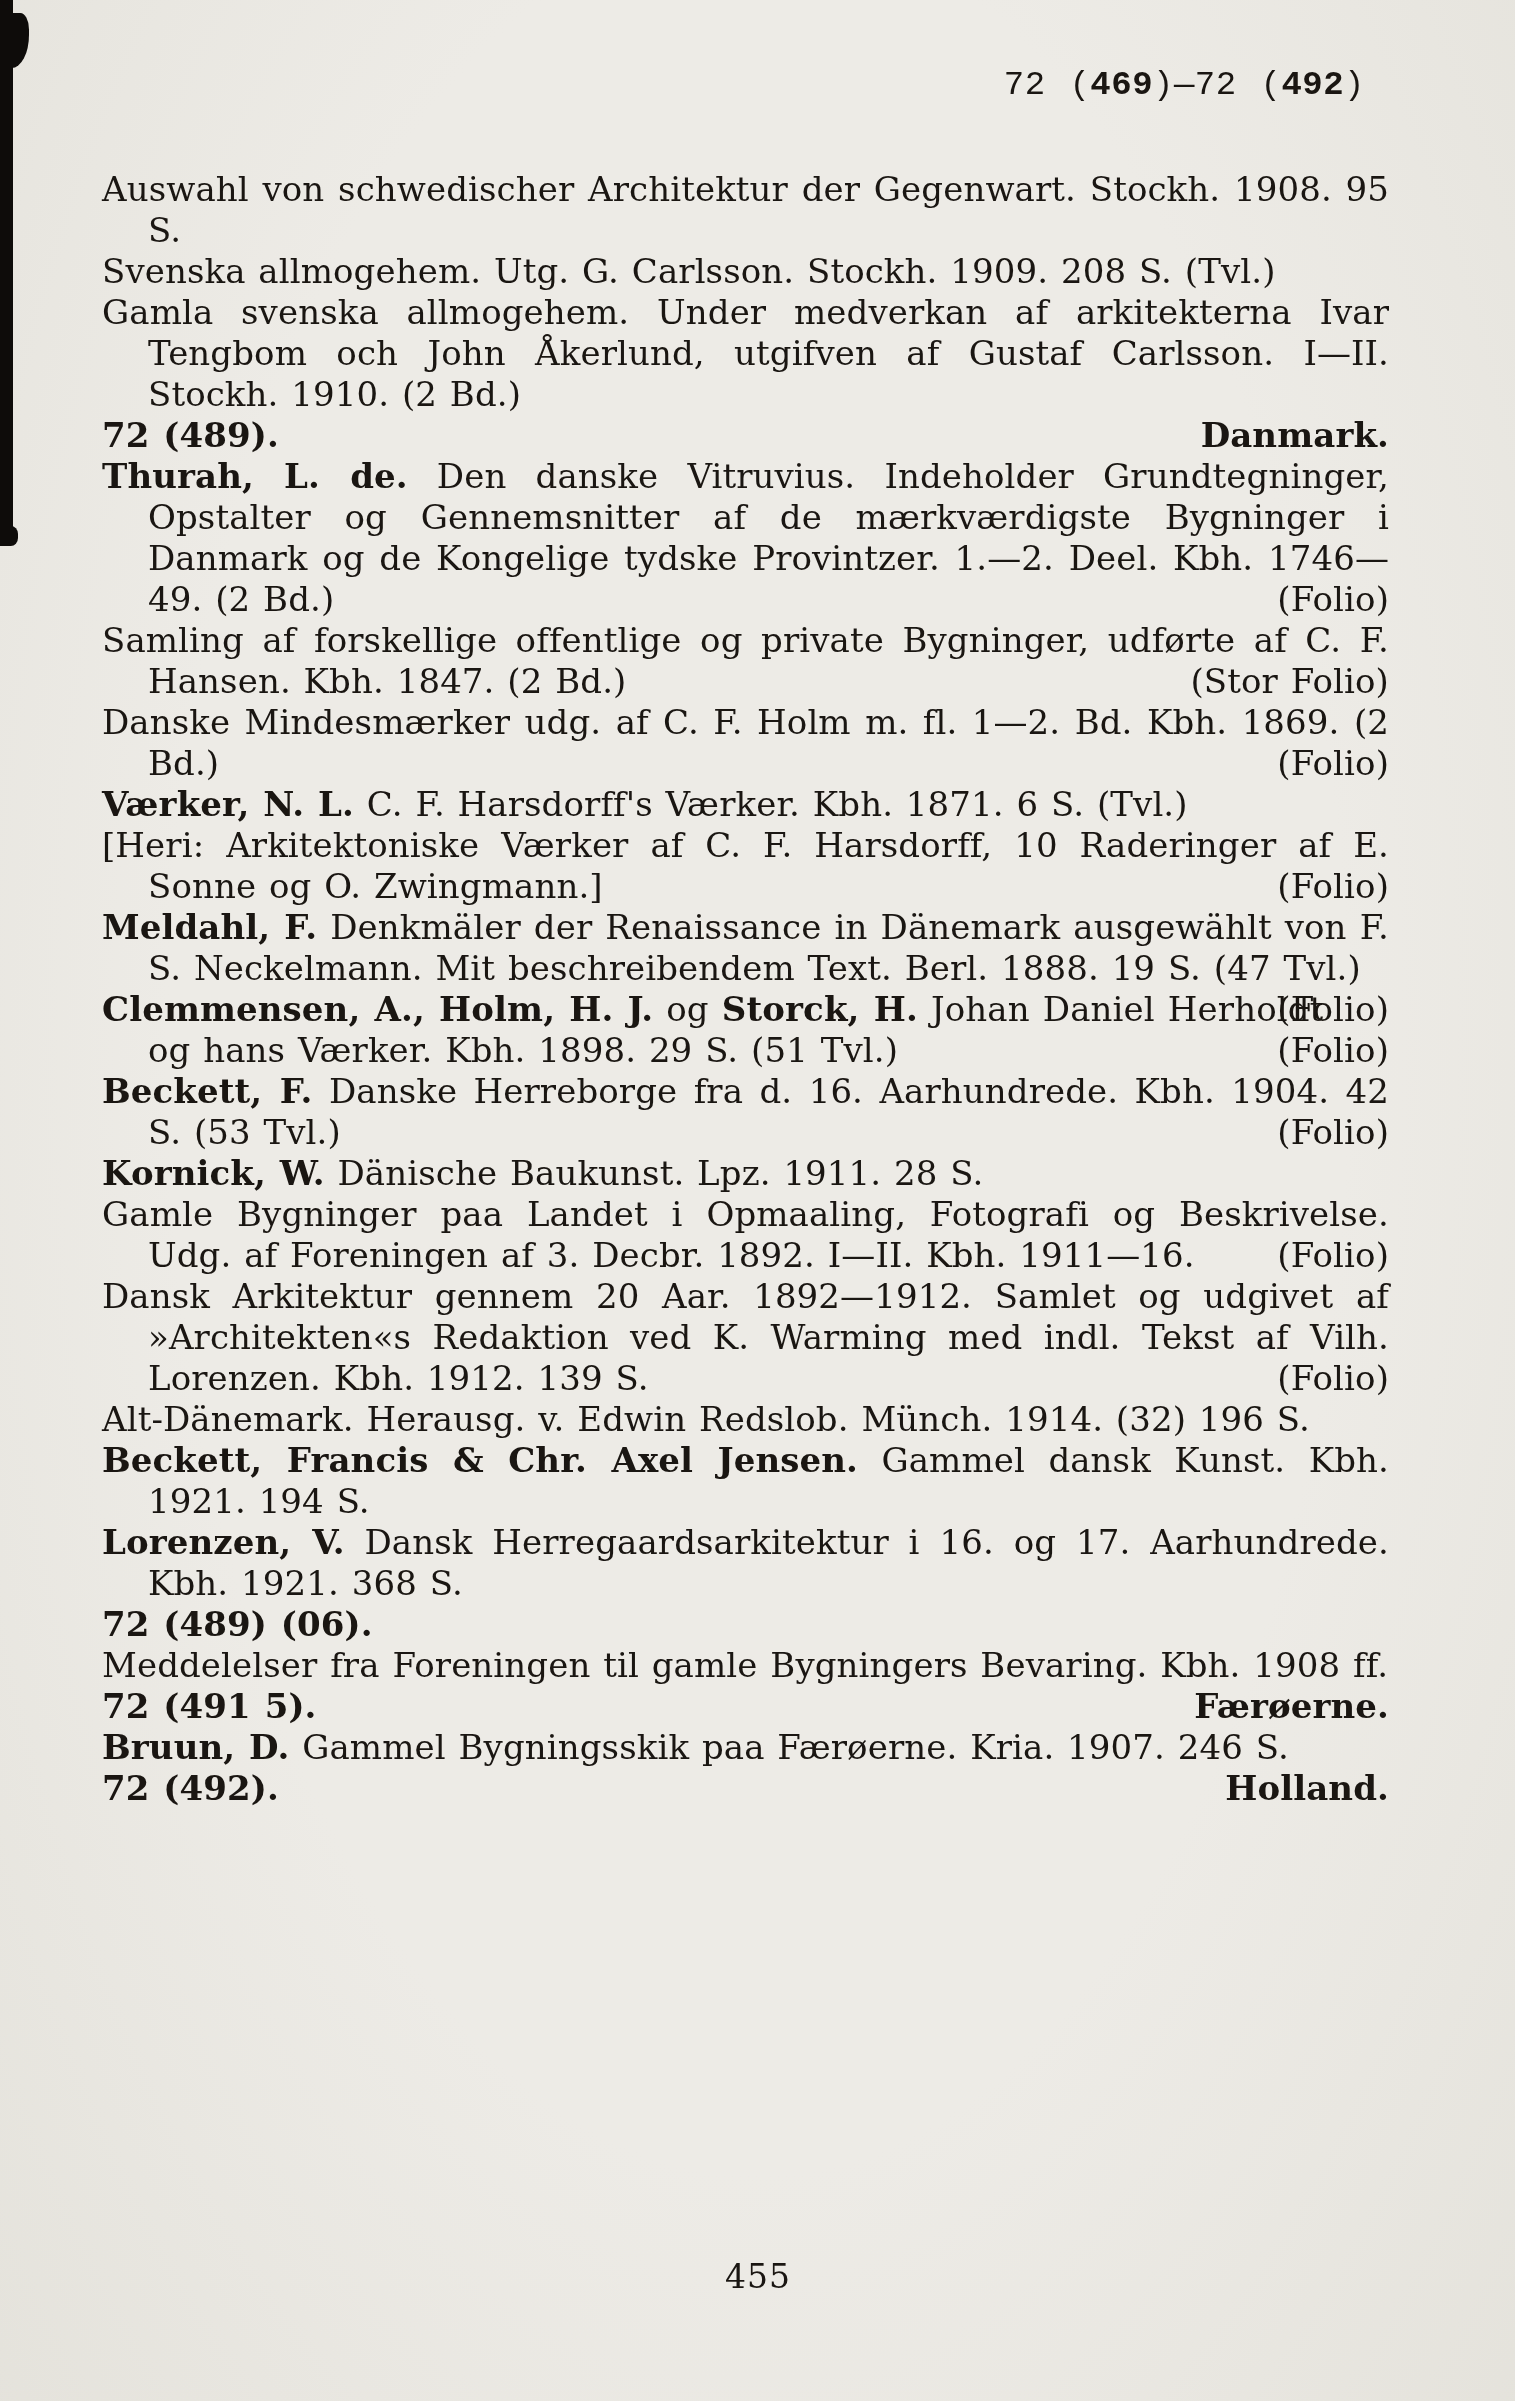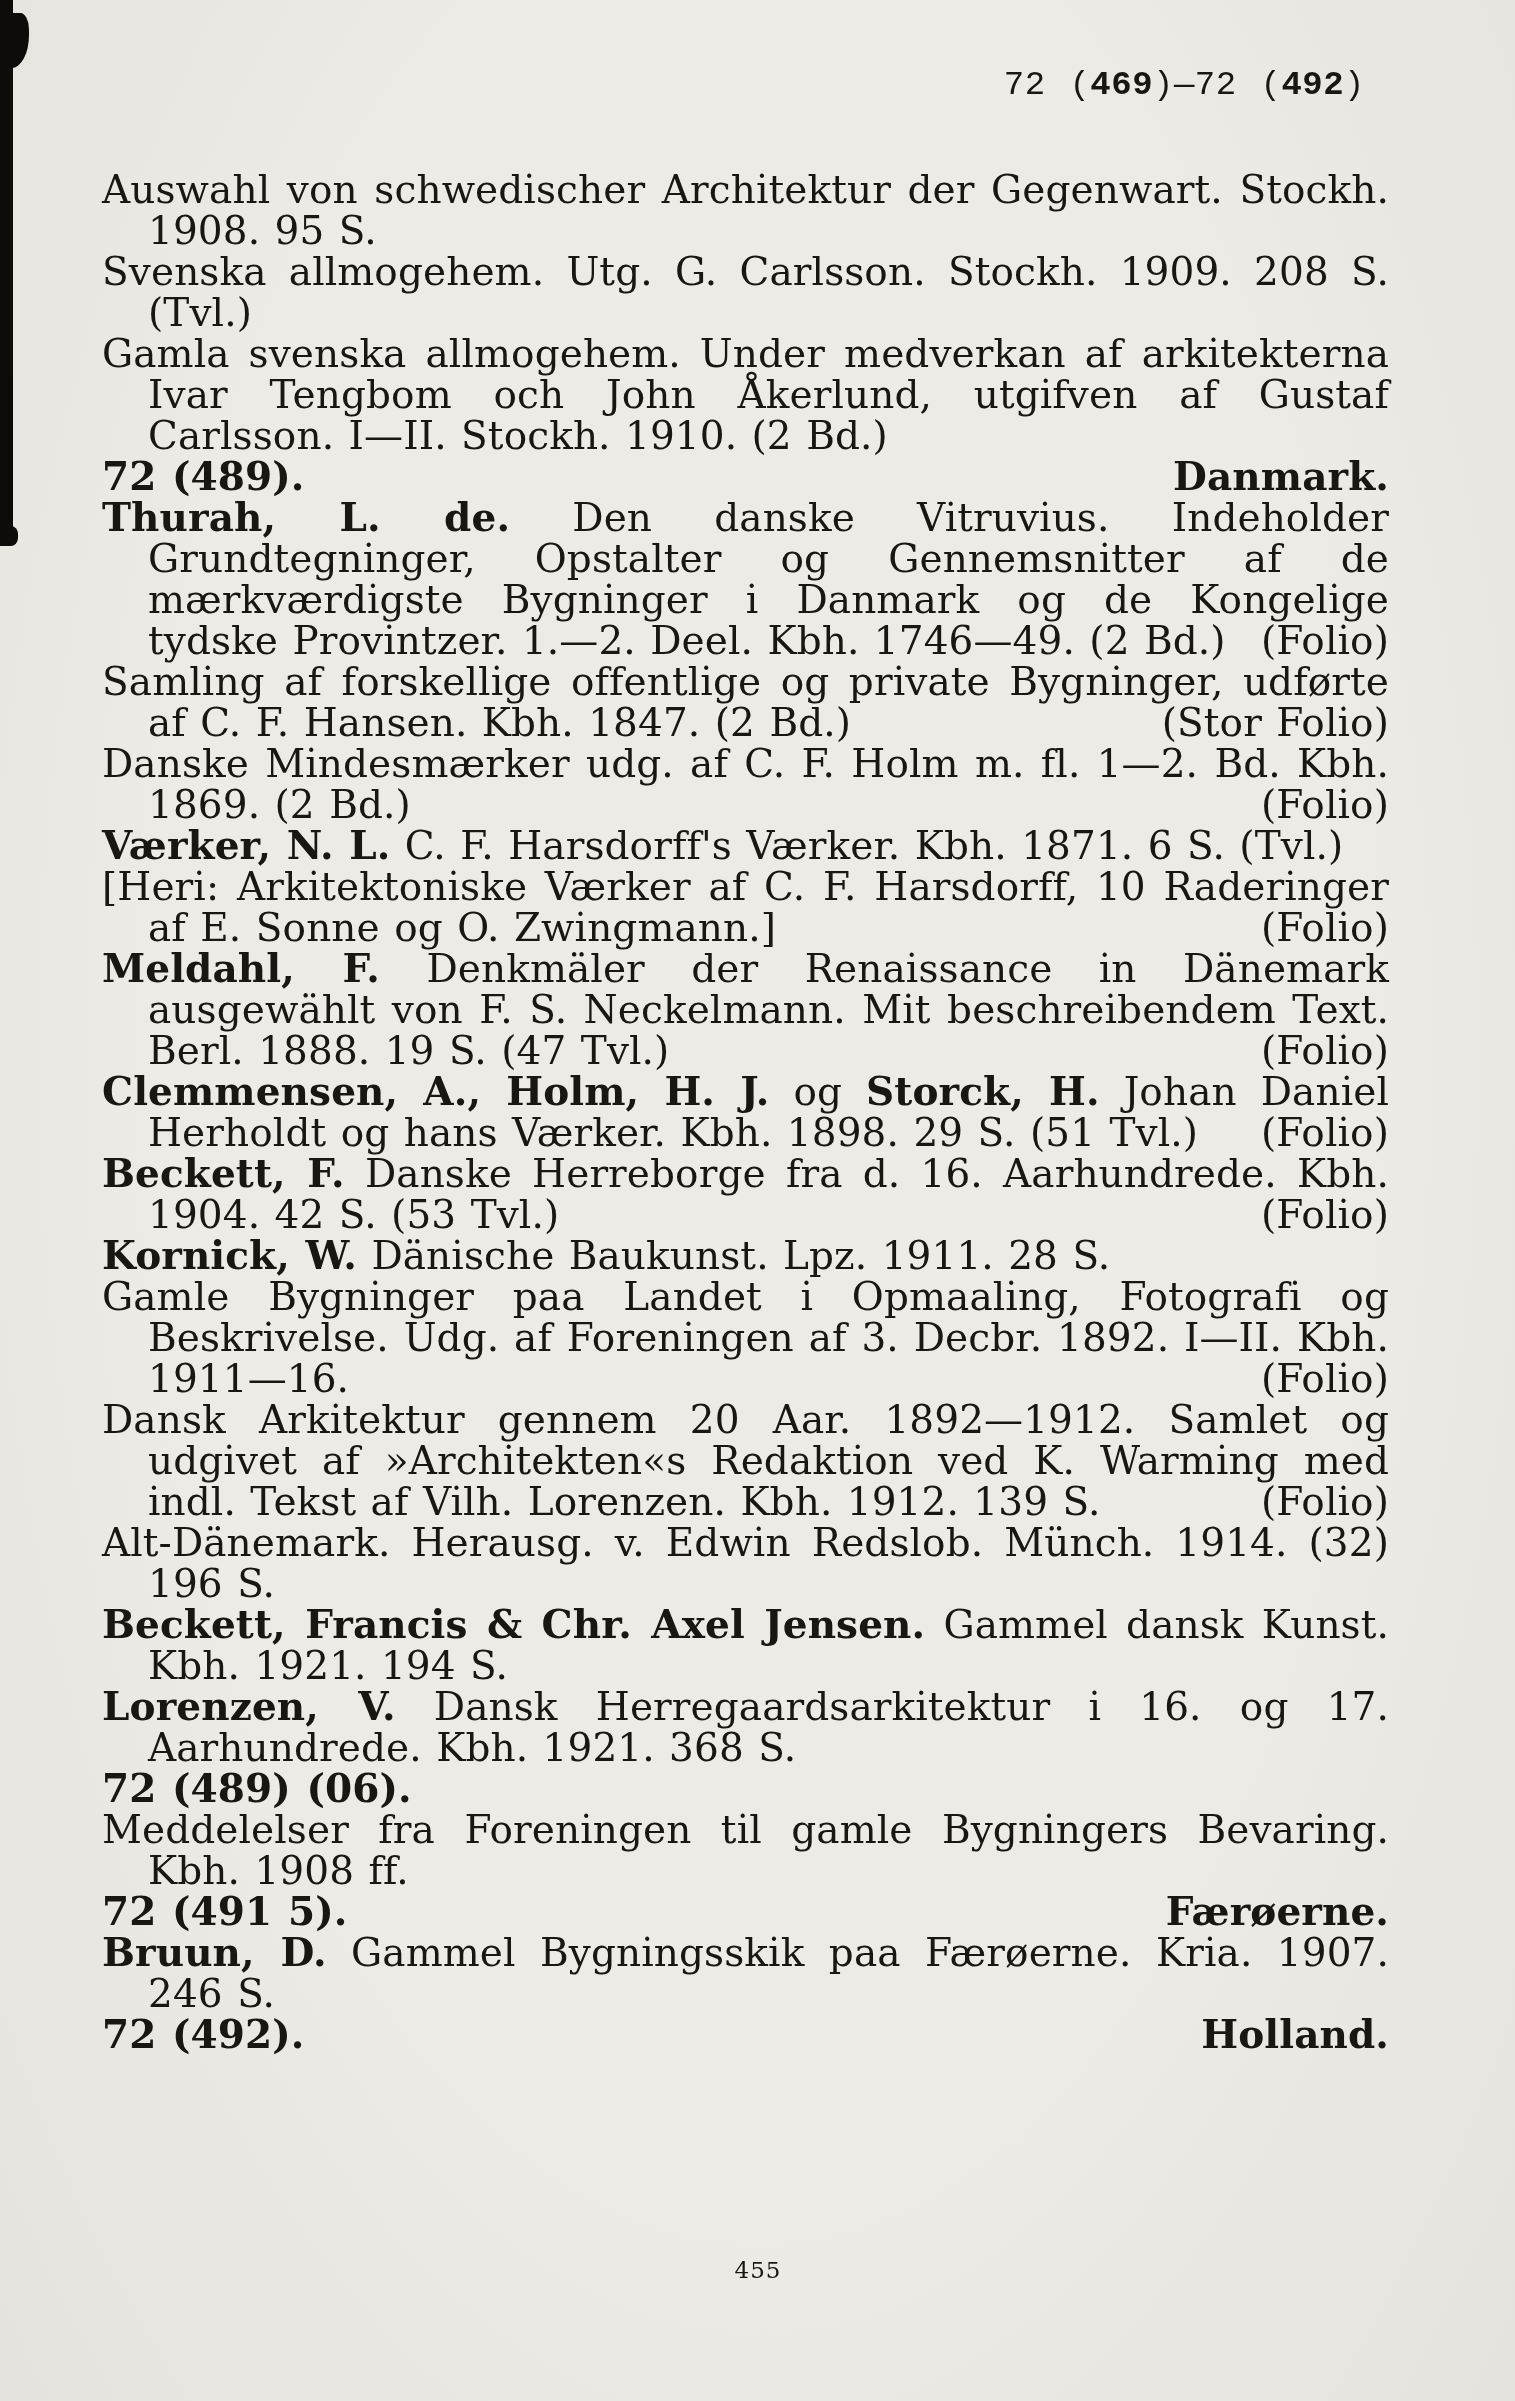--- a/index.html
+++ b/index.html
@@ -60,21 +60,21 @@
     font-family: Liberation Mono, monospace;
   }
   .entry-list {
     position: absolute;
     top: 169px;
     left: 102px;
     width: 1287px;
   }
   .entry, .section {
     margin: 0;
-    font-size: 39px;
+    font-size: 34px;
     line-height: 41px;
     letter-spacing: 0.1px;
     word-spacing: 1.9px;
     text-align: justify;
   }
   .entry {
     padding-left: 46px;
     text-indent: -46px;
   }
   .section {
@@ -82,21 +82,21 @@
     text-indent: 0;
   }
   .b { font-weight: bold; }
   .rnote { float: right; }
   .page-number {
     position: absolute;
     top: 2257px;
     left: 0;
     width: 1516px;
     text-align: center;
-    font-size: 23px;
+    font-size: 33px;
     letter-spacing: 1px;
   }
 </style>
 </head>
 <body>
 
 <div class="paper">
   <div class="scan-strip"></div>
   <div class="scan-blob"></div>
   <div class="scan-mark"></div>

